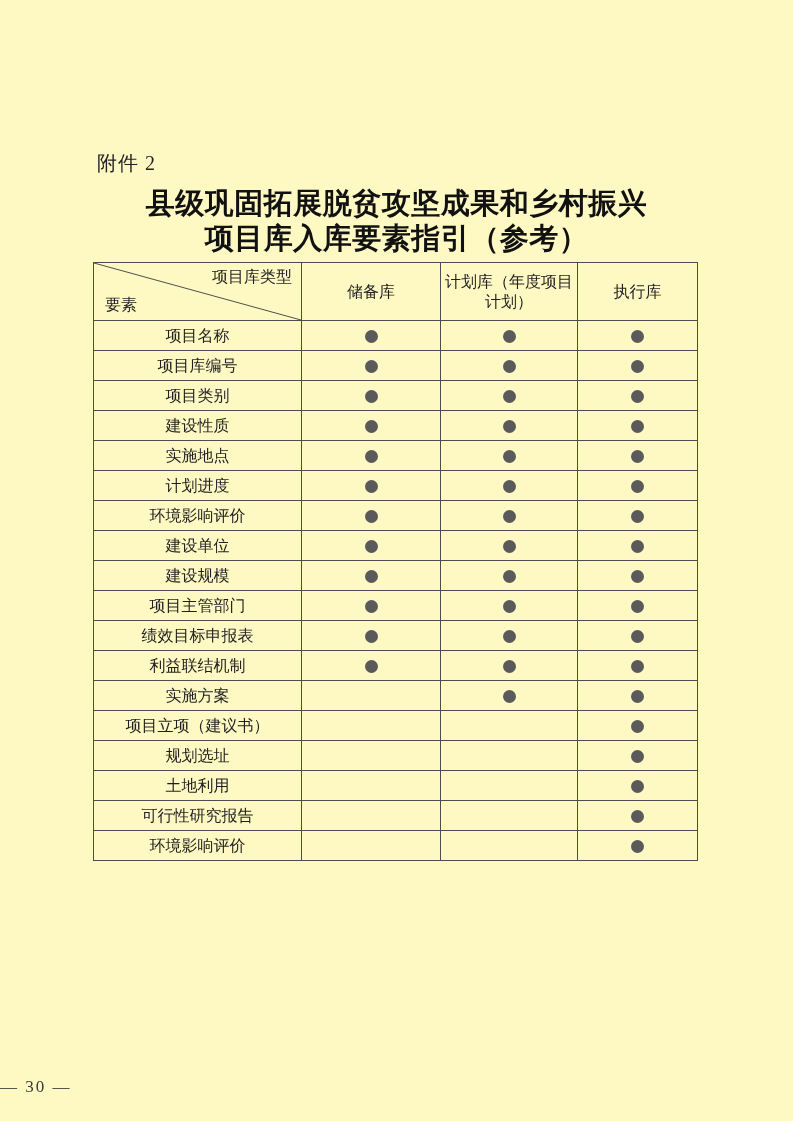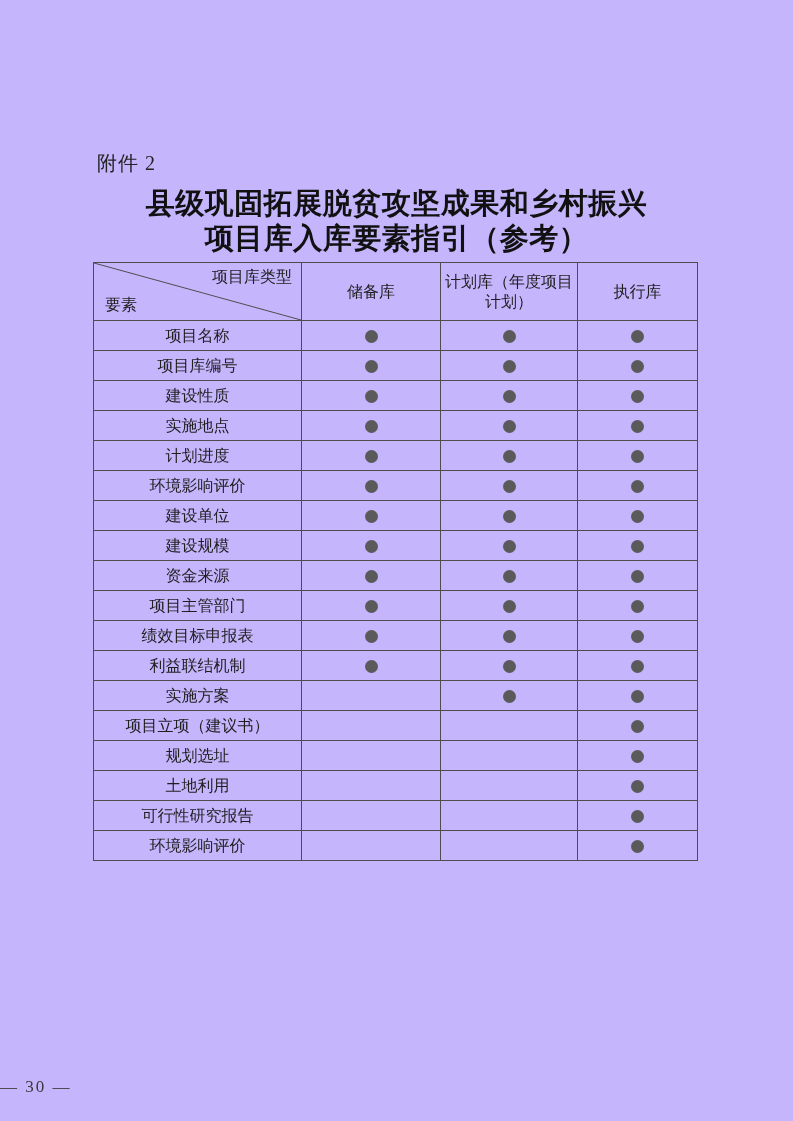--- a/index.html
+++ b/index.html
@@ -5,21 +5,21 @@
   html, body {
     margin: 0;
     padding: 0;
     background: #ffffff;
     font-family: "Liberation Serif", "DejaVu Serif", serif;
   }
   .page {
     position: relative;
     width: 793px;
     height: 1121px;
-    background: #c4b5fd;
+    background: #fef9c3;
     overflow: hidden;
     color: #1f1f1f;
   }
   .attachment {
     position: absolute;
     left: 97px;
     top: 150px;
     font-size: 20px;
     letter-spacing: 1px;
     color: #222;
@@ -146,20 +146,26 @@
           <td><span class="dot" style="background: rgb(90, 90, 90);"></span></td>
           <td><span class="dot" style="background: rgb(90, 90, 90);"></span></td>
         </tr>
         <tr class="data-row">
           <td class="row-label">项目库编号</td>
           <td><span class="dot" style="background: rgb(90, 90, 90);"></span></td>
           <td><span class="dot" style="background: rgb(90, 90, 90);"></span></td>
           <td><span class="dot" style="background: rgb(90, 90, 90);"></span></td>
         </tr>
         <tr class="data-row">
+          <td class="row-label">项目类别</td>
+          <td><span class="dot" style="background: rgb(90, 90, 90);"></span></td>
+          <td><span class="dot" style="background: rgb(90, 90, 90);"></span></td>
+          <td><span class="dot" style="background: rgb(90, 90, 90);"></span></td>
+        </tr>
+        <tr class="data-row">
           <td class="row-label">建设性质</td>
           <td><span class="dot" style="background: rgb(90, 90, 90);"></span></td>
           <td><span class="dot" style="background: rgb(90, 90, 90);"></span></td>
           <td><span class="dot" style="background: rgb(90, 90, 90);"></span></td>
         </tr>
         <tr class="data-row">
           <td class="row-label">实施地点</td>
           <td><span class="dot" style="background: rgb(90, 90, 90);"></span></td>
           <td><span class="dot" style="background: rgb(90, 90, 90);"></span></td>
           <td><span class="dot" style="background: rgb(90, 90, 90);"></span></td>
@@ -177,26 +183,20 @@
           <td><span class="dot" style="background: rgb(90, 90, 90);"></span></td>
         </tr>
         <tr class="data-row">
           <td class="row-label">建设单位</td>
           <td><span class="dot" style="background: rgb(90, 90, 90);"></span></td>
           <td><span class="dot" style="background: rgb(90, 90, 90);"></span></td>
           <td><span class="dot" style="background: rgb(90, 90, 90);"></span></td>
         </tr>
         <tr class="data-row">
           <td class="row-label">建设规模</td>
-          <td><span class="dot" style="background: rgb(90, 90, 90);"></span></td>
-          <td><span class="dot" style="background: rgb(90, 90, 90);"></span></td>
-          <td><span class="dot" style="background: rgb(90, 90, 90);"></span></td>
-        </tr>
-        <tr class="data-row">
-          <td class="row-label">资金来源</td>
           <td><span class="dot" style="background: rgb(90, 90, 90);"></span></td>
           <td><span class="dot" style="background: rgb(90, 90, 90);"></span></td>
           <td><span class="dot" style="background: rgb(90, 90, 90);"></span></td>
         </tr>
         <tr class="data-row">
           <td class="row-label">项目主管部门</td>
           <td><span class="dot" style="background: rgb(90, 90, 90);"></span></td>
           <td><span class="dot" style="background: rgb(90, 90, 90);"></span></td>
           <td><span class="dot" style="background: rgb(90, 90, 90);"></span></td>
         </tr>

